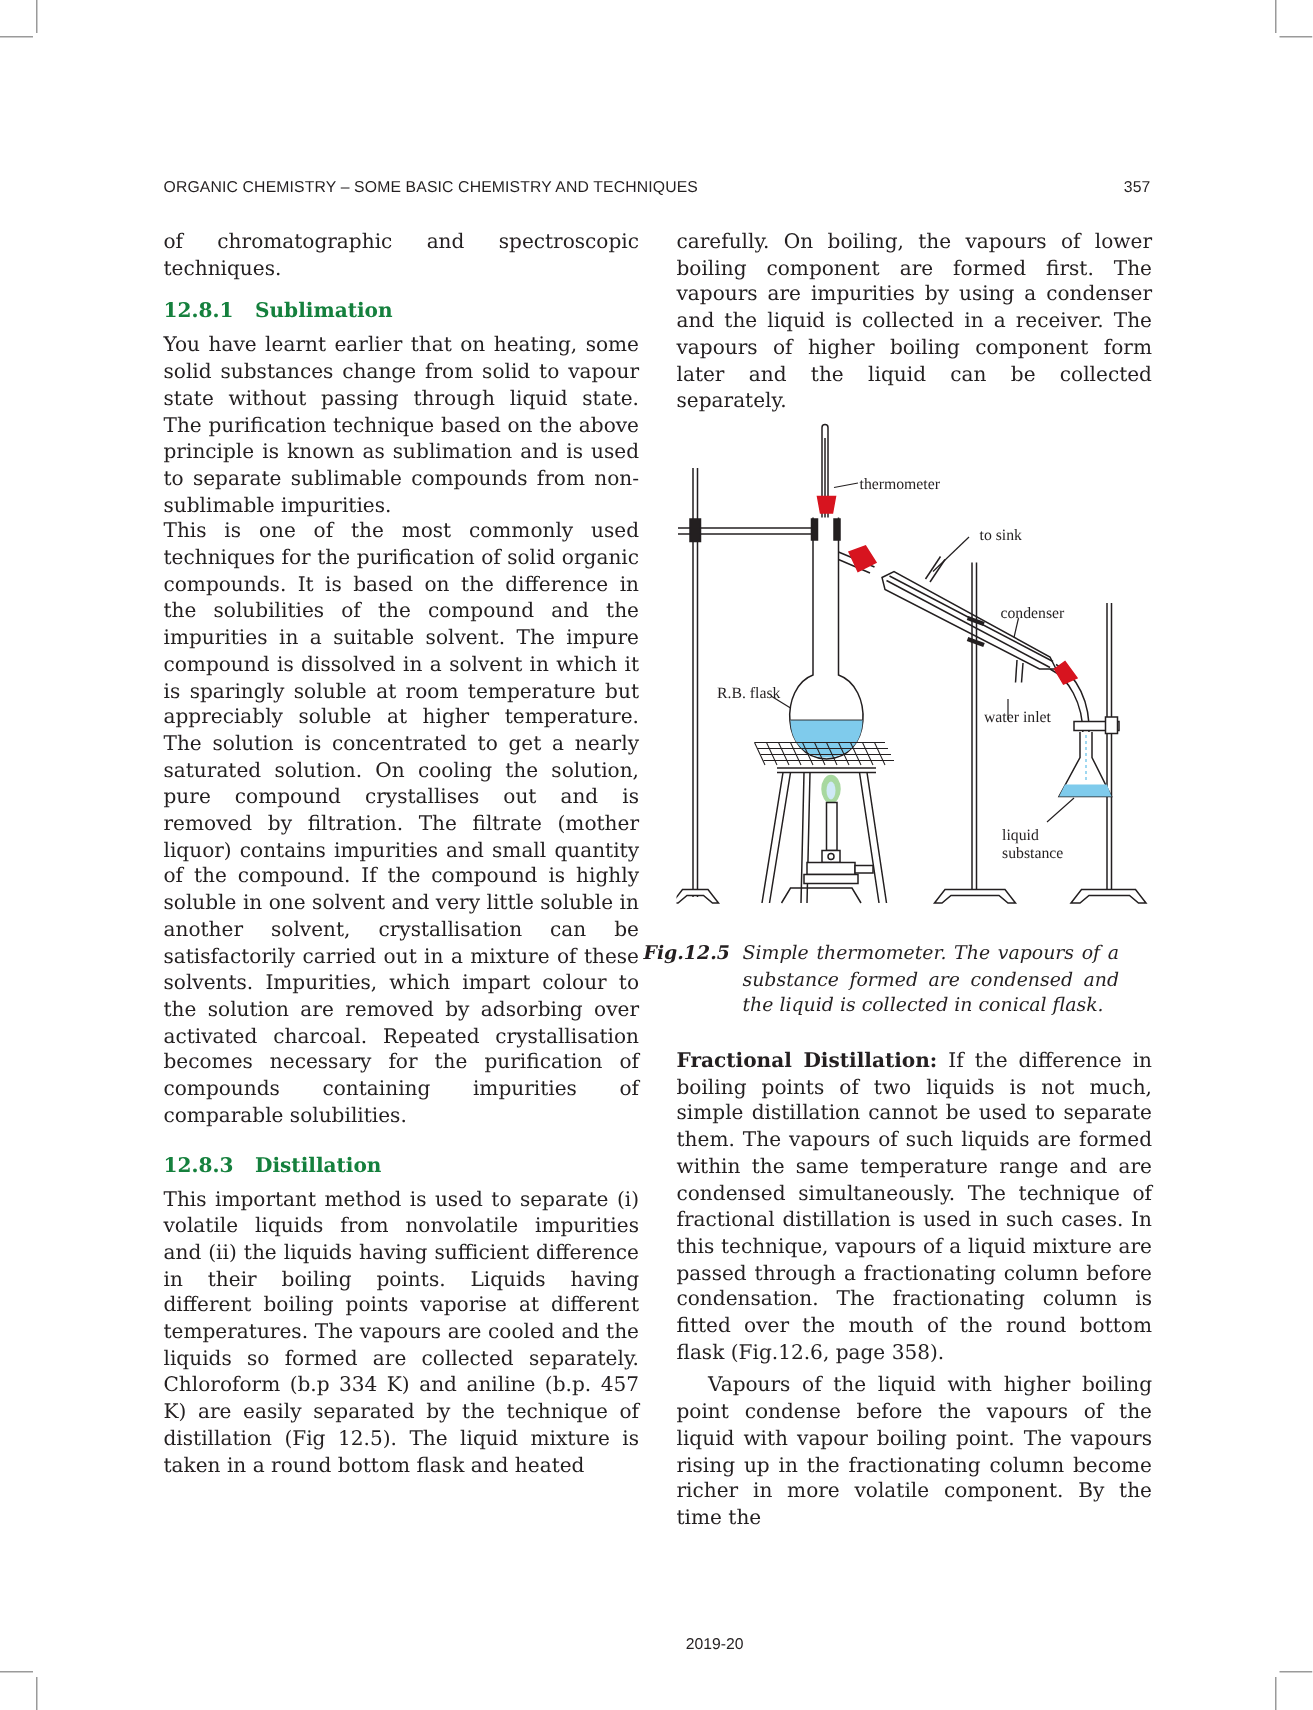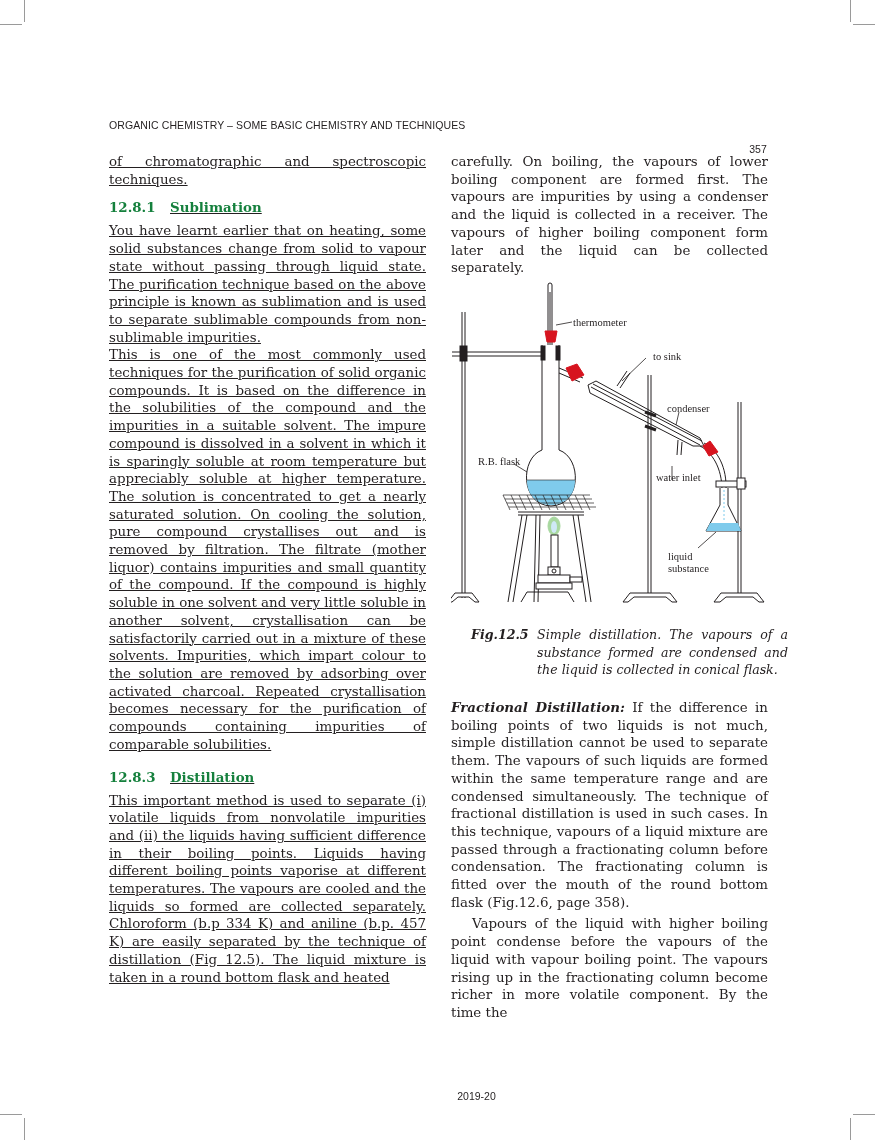--- a/index.html
+++ b/index.html
@@ -1,36 +1,36 @@
 <!DOCTYPE html>
 <html><head>
 <meta charset="utf-8">
 <style>
   html, body { margin:0; padding:0; background:#ffffff; }
   body { width:875px; height:1140px; position:relative; overflow:hidden;
          font-family:"DejaVu Serif", serif; color:#231f20; }
   .crop { position:absolute; background:#9a9a9a; }
   .running-head { position:absolute; left:109px; top:119px; width:658px;
     font-family:"Liberation Sans", sans-serif; font-size:10.5px; letter-spacing:0.1px; color:#231f20; }
-  .running-head .pg { position:absolute; right:0; top:0;margin-top:24px; }
+  .running-head .pg { position:absolute; right:0; top:0; }
   .col { position:absolute; top:153px; font-size:13.4px; line-height:17.7px; text-align:justify; }
-  .col.left { left:109px; width:317px;text-decoration:underline; }
+  .col.left { left:109px; width:317px; }
   .col.right { left:451px; width:317px; }
   .col p { margin:0; }
   .col p.last { text-align-last:left; }
   h3.sec { margin:10px 0 6px; font-family:"DejaVu Serif", serif; font-size:13.4px; font-weight:bold; color:#15803d; line-height:18px; }
   h3.sec .num { display:inline-block; width:61px; }
   .figure { position:absolute; left:451px; top:275px; width:320px; height:340px; }
   .fig-label { font-family:"Liberation Serif", serif; font-size:10.5px; fill:#231f20; }
-  .caption { position:absolute; left:471px; top:626px; width:317px; font-size:12.6px; line-height:17.5px; font-style:italic; }
+  .caption { position:absolute; left:429px; top:626px; width:317px; font-size:12.6px; line-height:17.5px; font-style:italic; }
   .caption .fno { font-weight:bold; position:absolute; left:0; top:0; }
   .caption .ctext { margin-left:66px; display:block; text-align:justify; }
   .frac { position:absolute; left:451px; top:699px; width:317px; font-size:13.4px; line-height:17.7px; text-align:justify; }
   .frac p { margin:0; }
-  .frac .lead { font-weight:bold; font-style:italic; }
+  .frac .lead { font-weight:bold; }
   .frac p.indent { text-indent:21px; margin-top:4px; }
   .footer { position:absolute; left:0; width:875px; top:1090px; text-align:center;
     font-family:"Liberation Sans", sans-serif; font-size:10.5px; color:#231f20;padding-left:39px; }
 </style>
 </head>
 <body>
 
 <div class="crop" style="left:24px;top:0;width:1px;height:22px;"></div>
 <div class="crop" style="left:0;top:24px;width:22px;height:1px;"></div>
 <div class="crop" style="left:850px;top:0;width:1px;height:22px;"></div>
@@ -164,21 +164,21 @@
   <text class="fig-label" x="653" y="360">to sink</text>
   <text class="fig-label" x="667" y="412">condenser</text>
   <text class="fig-label" x="478" y="465">R.B. flask</text>
   <text class="fig-label" x="656" y="481">water inlet</text>
   <text class="fig-label" x="668" y="560">liquid</text>
   <text class="fig-label" x="668" y="572">substance</text>
 </svg>
 
 <div class="caption">
   <span class="fno">Fig.12.5</span>
-  <span class="ctext">Simple distillation. The vapours of a substance formed are condensed and the liquid is collected in conical flask.</span>
+  <span class="ctext">Simple thermometer. The vapours of a substance formed are condensed and the liquid is collected in conical flask.</span>
 </div>
 
 <div class="frac">
   <p><span class="lead">Fractional Distillation:</span><span> If the difference in boiling points of two liquids is not much, simple distillation cannot be used to separate them. The vapours of such liquids are formed within the same temperature range and are condensed simultaneously. The technique of fractional distillation is used in such cases. In this technique, vapours of a liquid mixture are passed through a fractionating column before condensation. The fractionating column is fitted over the mouth of the round bottom flask (Fig.12.6, page 358).</span></p>
   <p class="indent">Vapours of the liquid with higher boiling point condense before the vapours of the liquid with vapour boiling point. The vapours rising up in the fractionating column become richer in more volatile component. By the time the</p>
 </div>
 
 <div class="footer">2019-20</div>
 
 </body></html>

